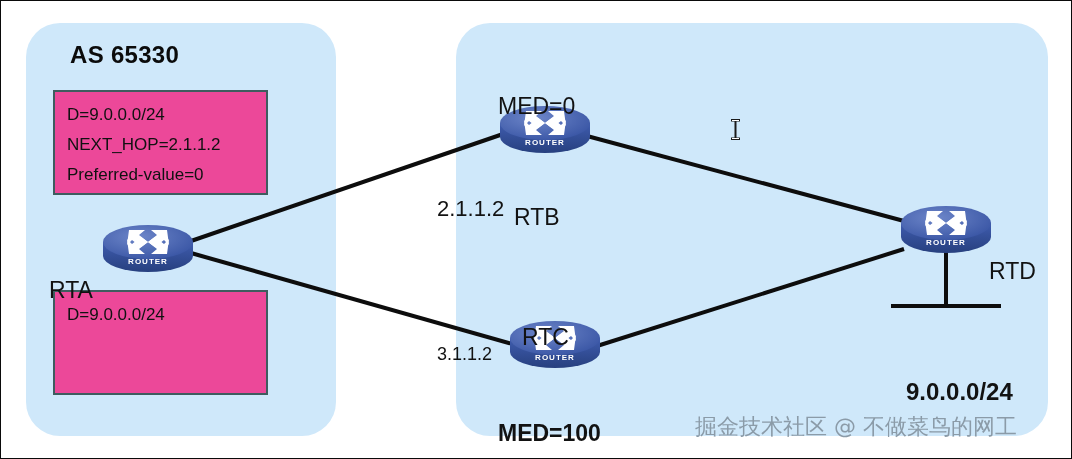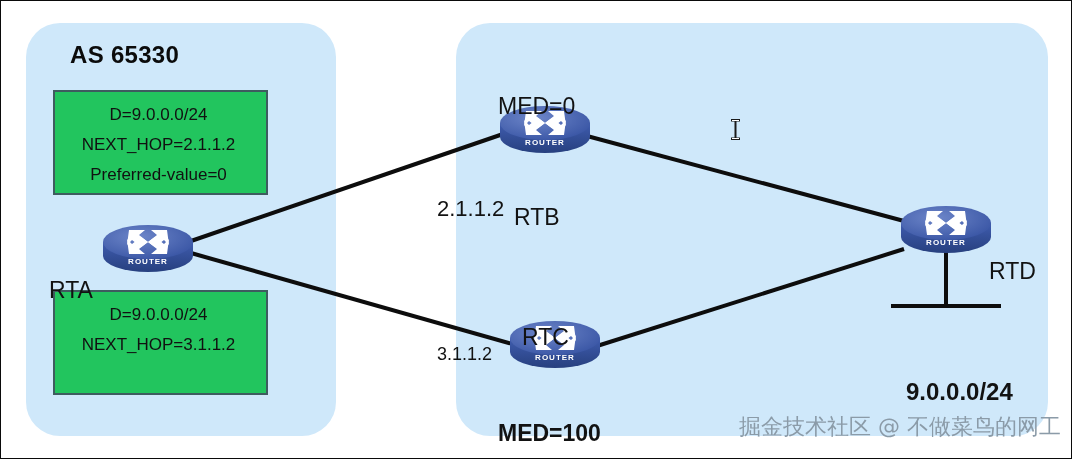--- a/index.html
+++ b/index.html
@@ -46,25 +46,24 @@
     color: #0b0b0b;
     letter-spacing: 0.3px;
     white-space: nowrap;
   }
   #as-left-title { left: 69px; top: 40px; }
   #as-right-title { left: 908px; top: 31px; }
 
   
   .info-box {
     position: absolute;
-    background: #22c55e;
+    background: #ec4899;
     border: 2px solid #3e5c5f;
     box-sizing: border-box;
     padding: 8px 16px 6px 12px;
-    text-align: center;
   }
   #info-box-top { left: 52px; top: 89px; width: 215px; height: 105px; }
   #info-box-bottom { left: 52px; top: 289px; width: 215px; height: 105px; }
   .info-line {
     font-size: 17px;
     color: #111111;
     line-height: 30px;
     white-space: nowrap;
   }
 
@@ -110,21 +109,20 @@
 
   
   #watermark {
     position: absolute;
     left: 694px;
     top: 411px;
     font-size: 22px;
     color: #8b9ba8;
     white-space: nowrap;
     font-family: "DejaVu Sans", sans-serif;
-    margin-left: 44px;
   }
 
   
   #text-cursor {
     position: absolute;
     left: 730px;
     top: 118px;
     width: 9px;
     height: 21px;
   }
@@ -149,21 +147,20 @@
   </svg>
 
   <div class="info-box" id="info-box-top">
     <div class="info-line">D=9.0.0.0/24</div>
     <div class="info-line">NEXT_HOP=2.1.1.2</div>
     <div class="info-line">Preferred-value=0</div>
   </div>
 
   <div class="info-box" id="info-box-bottom">
     <div class="info-line">D=9.0.0.0/24</div>
-    <div class="info-line">NEXT_HOP=3.1.1.2</div>
   </div>
 
   <div class="router" id="router-rta">
     <svg width="94" height="62" viewBox="0 0 94 62" xmlns="http://www.w3.org/2000/svg">
       <defs>
         <linearGradient id="rbodyA" x1="0" y1="0" x2="0" y2="1">
           <stop offset="0%" stop-color="#3f5cae"></stop>
           <stop offset="100%" stop-color="#27407f"></stop>
         </linearGradient>
         <radialGradient id="rtopA" cx="40%" cy="35%" r="70%">

